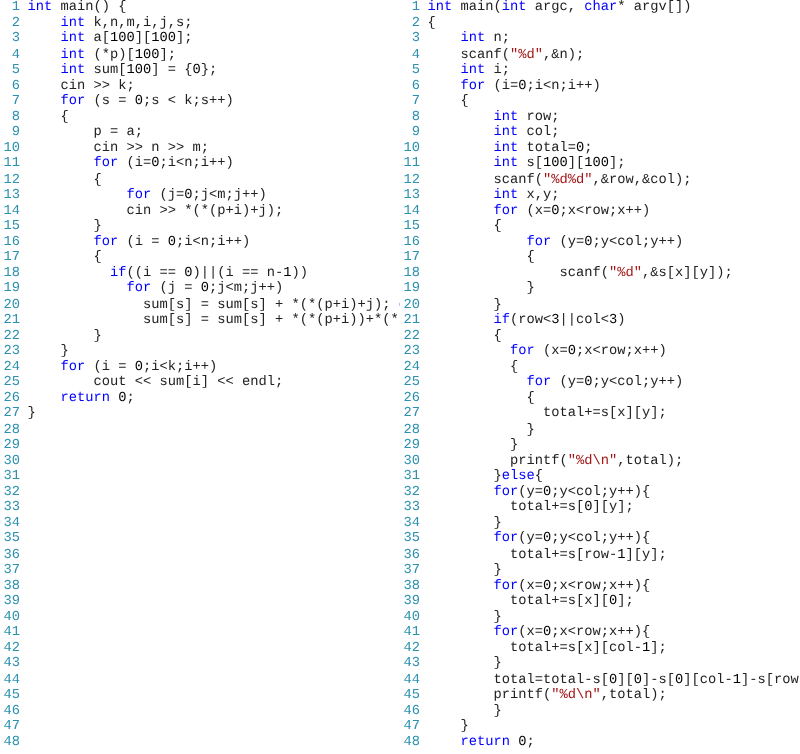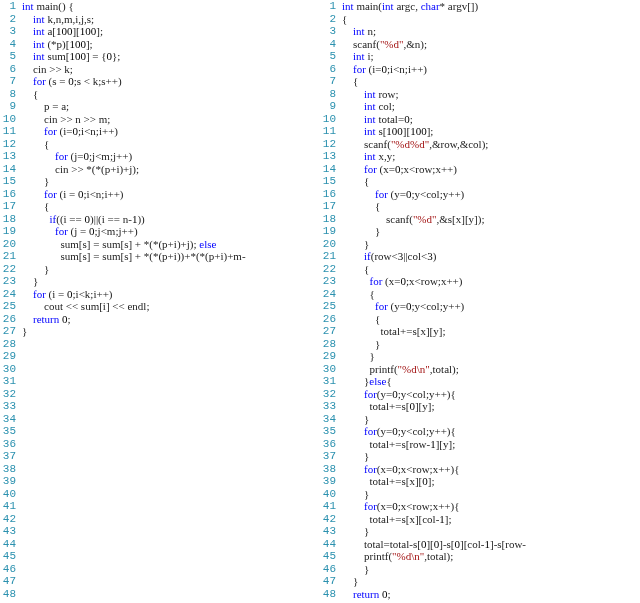--- a/index.html
+++ b/index.html
@@ -31,21 +31,20 @@
     color: #2b91af;
     padding-right: 6px;
     box-sizing: border-box;
     user-select: none;
   }
   .gutter div { height: 12.5px; }
   .code {
     flex: 1;
     white-space: pre;
     overflow: hidden;
-    font-family: Liberation Serif, serif;
   }
   .code div.row { height: 12.5px; display:block; }
   .code span { white-space: pre; }
   .kw  { color: #0000ff; }
   .num { color: #000000; }
   .str { color: #a31515; }
   .pln { color: #222222; }
 </style>
 </head>
 <body>

